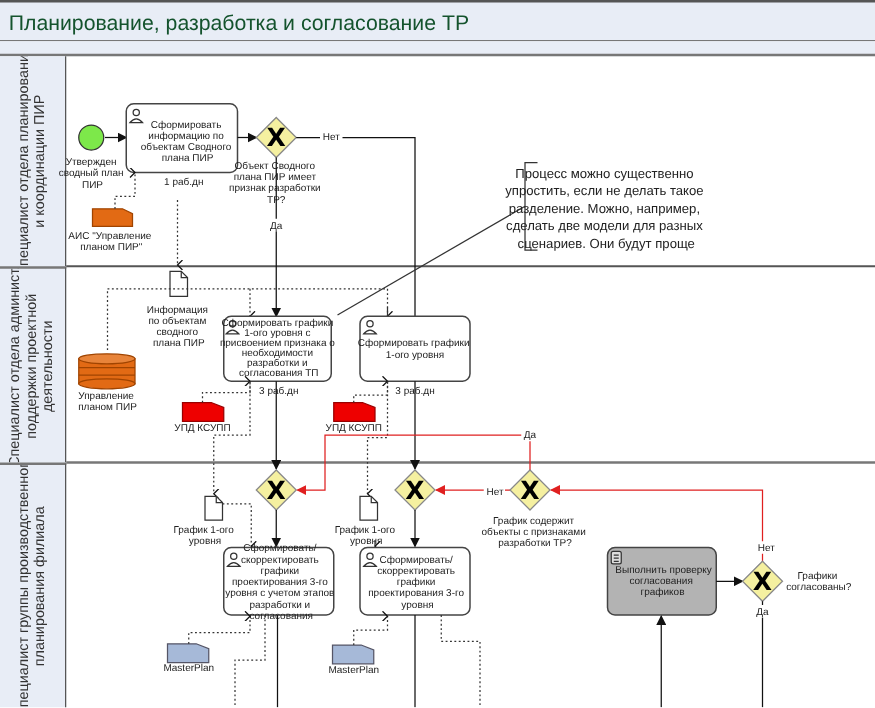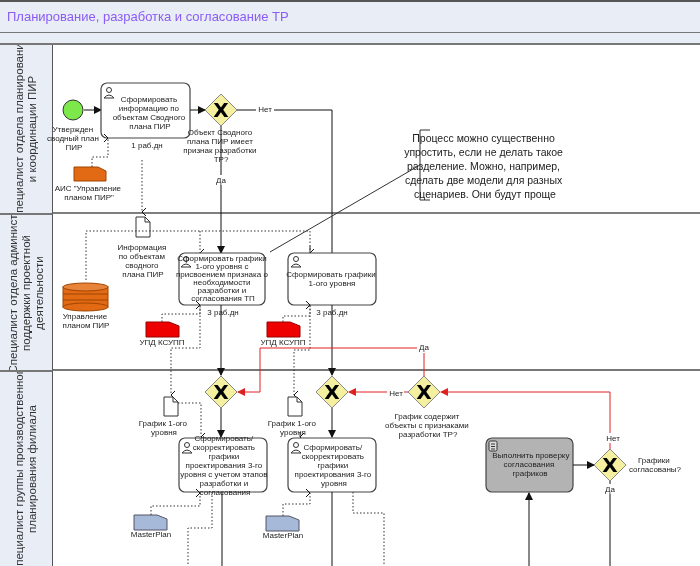--- a/index.html
+++ b/index.html
@@ -1,18 +1,18 @@
 <!DOCTYPE html>
 <html><head>
 <meta charset="utf-8">
 <style>
   html, body { margin:0; padding:0; background:#fff; }
   body { width:700px; height:566px; overflow:hidden; position:relative; font-family:"Liberation Sans", sans-serif; }
   .titlebar { position:absolute; left:0; top:0; width:700px; height:33px; background:#e8edf6; border-top:2px solid #555; border-bottom:1px solid #777; box-sizing:border-box; }
-  .titlebar span { position:absolute; left:7px; top:7px; font-size:13px; color:#8b5cf6; }
+  .titlebar span { position:absolute; left:7px; top:7px; font-size:17px; color:#14532d; }
   .subbar { position:absolute; left:0; top:33px; width:700px; height:12px; background:#e8edf6; border-bottom:2px solid #777; box-sizing:border-box; }
   .lane-header { position:absolute; left:0; width:53px; background:#e8edf6; border-right:1px solid #555; box-sizing:border-box; overflow:hidden; }
   .lane-header .txt { position:absolute; left:50%; top:50%; transform:translate(-50%,-50%) rotate(-90deg); white-space:pre; text-align:center; font-size:11.5px; line-height:13px; color:#333; }
   svg { position:absolute; left:0; top:0; }
   .lbl { font-size:8px; fill:#222; font-family:"Liberation Sans", sans-serif; }
   .note { font-size:10.5px; fill:#222; font-family:"Liberation Sans", sans-serif; }
 </style>
 </head>
 <body>
 

